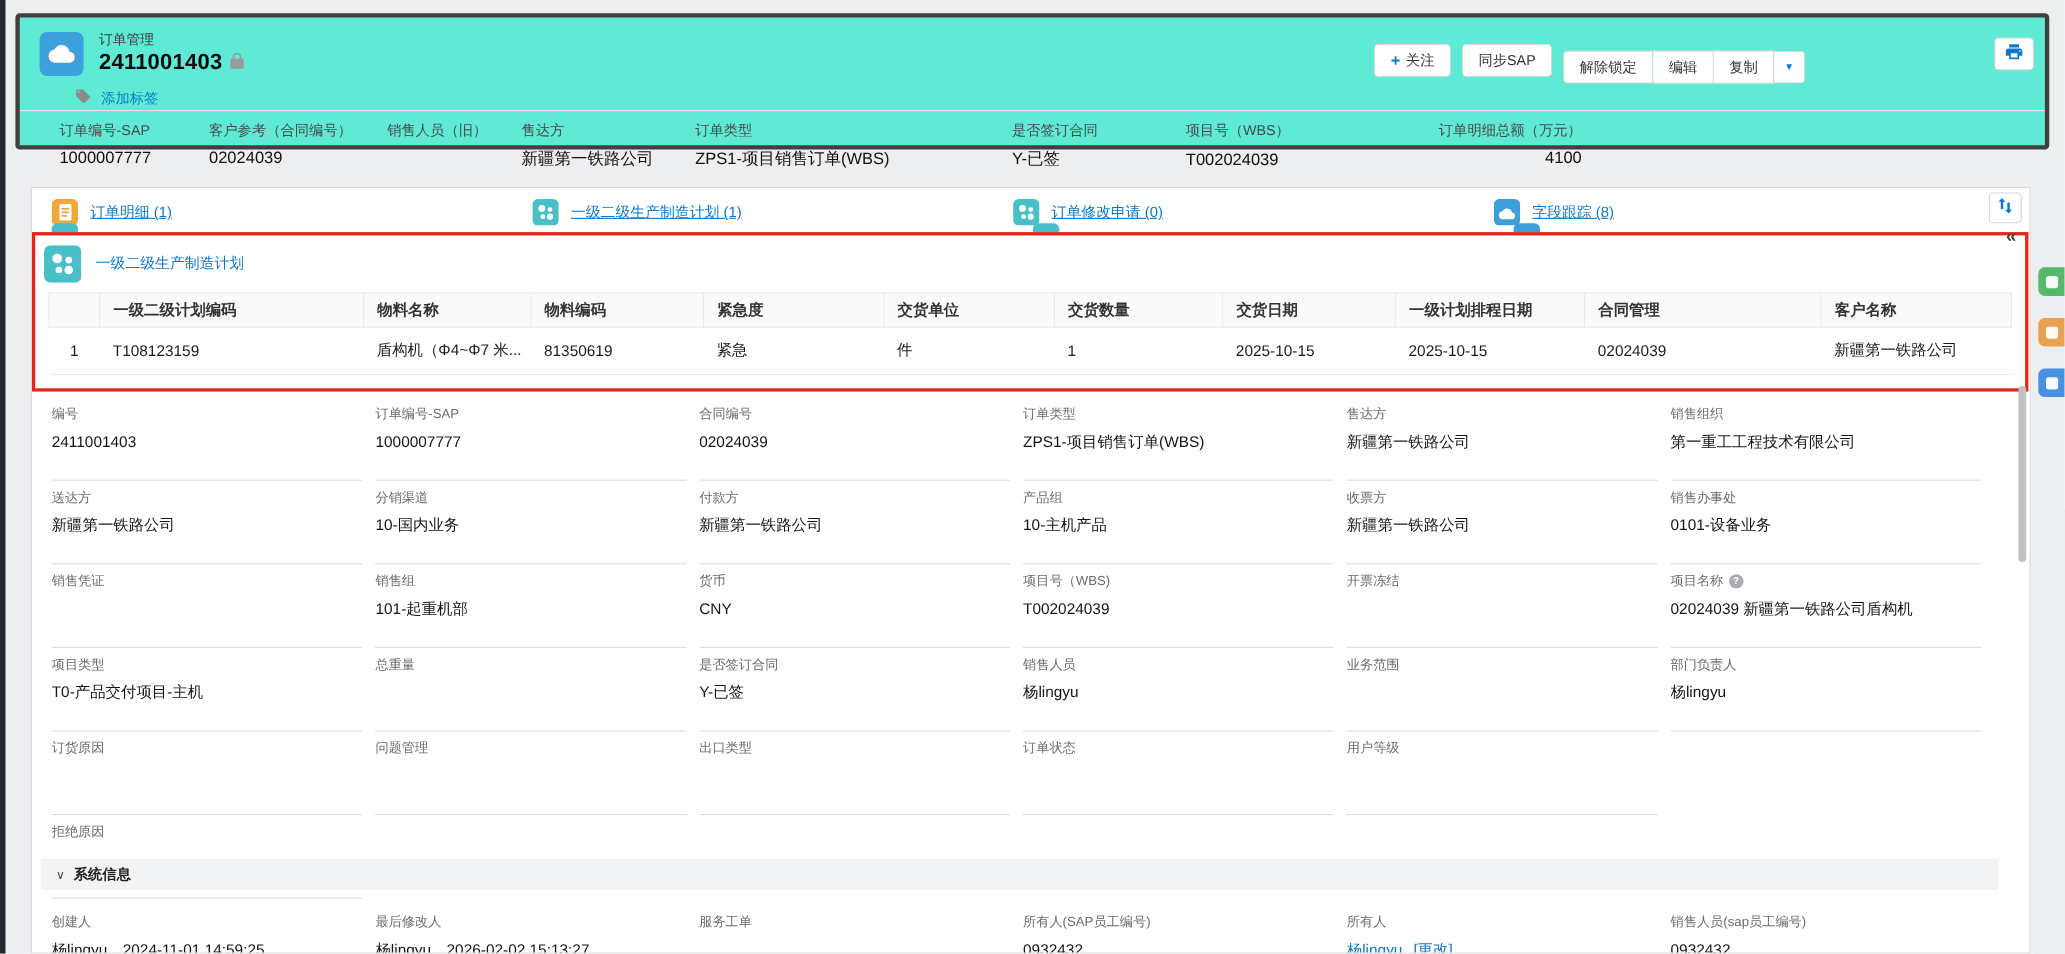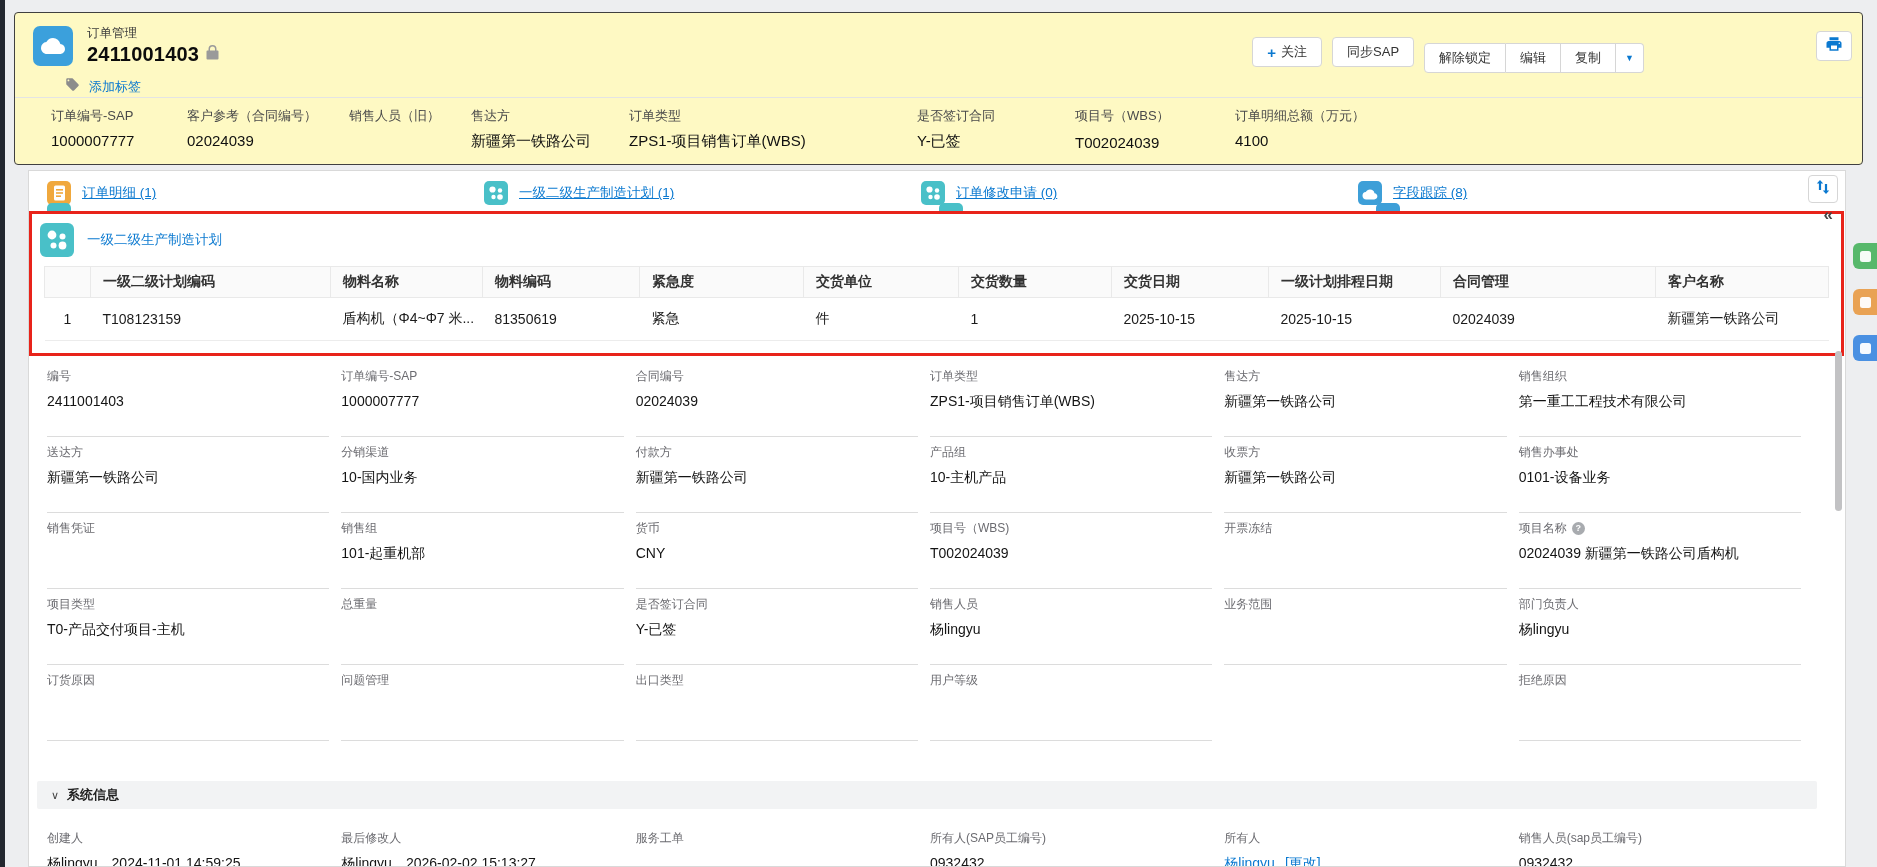--- a/index.html
+++ b/index.html
@@ -1,22 +1,22 @@
 <!DOCTYPE html>
 <html><head>
 <meta charset="utf-8">
 <style>
   html,body{margin:0;padding:0;}
   body{font-family:"Liberation Sans","DejaVu Sans",sans-serif;}
   .viewport{position:relative;width:1877px;height:867px;overflow:hidden;background:#edeef0;}
   .edge-strip{position:absolute;left:0;top:0;width:5px;height:867px;background:#23272f;}
 
   
-  .header-card{position:absolute;left:14px;top:12px;width:1849px;height:153px;background:#fef9c3;
-    border:1px solid #404040;border-radius:4px;box-sizing:border-box;}
+  .header-card{position:absolute;left:14px;top:12px;width:1849px;height:124px;background:#5eead4;
+    border:4px solid #404040;border-radius:4px;box-sizing:border-box;}
   .header-top{position:relative;height:84px;border-bottom:1px solid #e4e4e4;}
   .app-icon{position:absolute;left:18px;top:13px;width:40px;height:40px;border-radius:7px;background:#3ba0dc;
     display:flex;align-items:center;justify-content:center;}
   .app-label{position:absolute;left:72px;top:12px;font-size:12.5px;color:#3c3c3c;}
   .record-row{position:absolute;left:72px;top:30px;display:flex;align-items:center;gap:7px;}
   .record-id{font-size:20px;font-weight:bold;color:#0c0c0c;letter-spacing:.2px;}
   .tag-row{position:absolute;left:50px;top:64px;display:flex;align-items:center;gap:9px;}
   .link{color:#0b79d0;text-decoration:none;cursor:pointer;}
   .add-tag{font-size:13px;color:#0b79d0;cursor:pointer;text-align:center;}
 
@@ -32,21 +32,21 @@
   .print-btn{position:absolute;right:10px;top:18px;width:36px;height:30px;display:flex;align-items:center;
     justify-content:center;background:#fff;border:1px solid #d6d6d6;border-radius:4px;cursor:pointer;box-sizing:border-box;}
 
   .summary-row{position:absolute;left:36px;top:94px;display:flex;}
   .sum-item{display:flex;flex-direction:column;}
   .sum-item .s-label{font-size:13px;color:#4a4a4a;margin-bottom:7px;white-space:nowrap;}
   .sum-item .s-value{font-size:15px;color:#101010;white-space:nowrap;}
   .sum-item:nth-child(1){width:136px;}.sum-item:nth-child(2){width:162px;}
   .sum-item:nth-child(3){width:122px;}.sum-item:nth-child(4){width:158px;}
   .sum-item:nth-child(5){width:288px;}.sum-item:nth-child(6){width:158px;}
-  .sum-item:nth-child(7){width:160px;justify-content:space-between;}.sum-item:nth-child(8){width:200px;}
+  .sum-item:nth-child(7){width:160px;justify-content:space-between;}.sum-item:nth-child(8){width:200px;align-items:flex-end;}
 
   
   .content-panel{position:absolute;left:28px;top:170px;width:1818px;height:697px;background:#fff;
     border:1px solid #d9d9d9;box-sizing:border-box;overflow:hidden;}
   .tabs{position:absolute;left:18px;top:10px;display:flex;}
   .tab{width:437px;display:flex;align-items:center;gap:11px;}
   .tab-label{font-size:13.5px;color:#0b79d0;text-decoration:underline;cursor:pointer;white-space:nowrap;}
   .sq-icon{flex:0 0 auto;display:inline-flex;}
   .tab-frag{position:absolute;top:32px;width:24px;height:10px;border-radius:5px 5px 0 0;}
 
@@ -403,20 +403,24 @@
         </div>
       <div class="fcell">
           <div class="f-label">问题管理</div>
           <div class="f-value"></div>
         </div>
       <div class="fcell">
           <div class="f-label">出口类型</div>
           <div class="f-value"></div>
         </div>
       <div class="fcell">
+          <div class="f-label">订单状态</div>
+          <div class="f-value"></div>
+        </div>
+      <div class="fcell">
           <div class="f-label">用户等级</div>
           <div class="f-value"></div>
         </div>
 
       <div class="fcell blank"></div>
       <div class="fcell">
           <div class="f-label">拒绝原因</div>
           <div class="f-value"></div>
         </div>
       <div class="fcell blank"></div>

